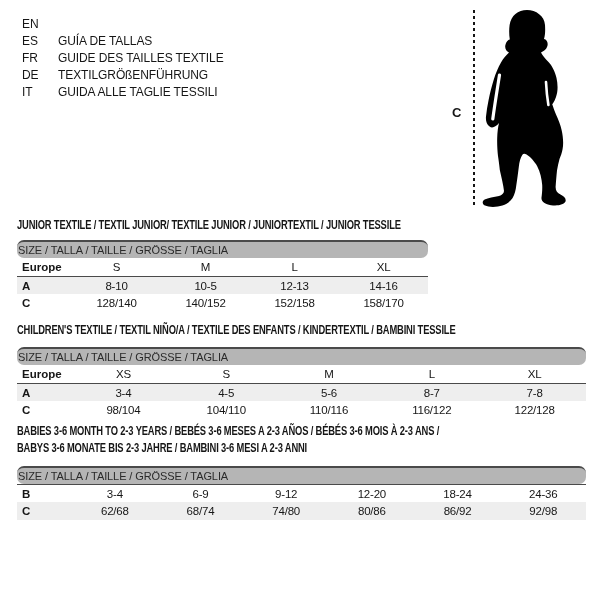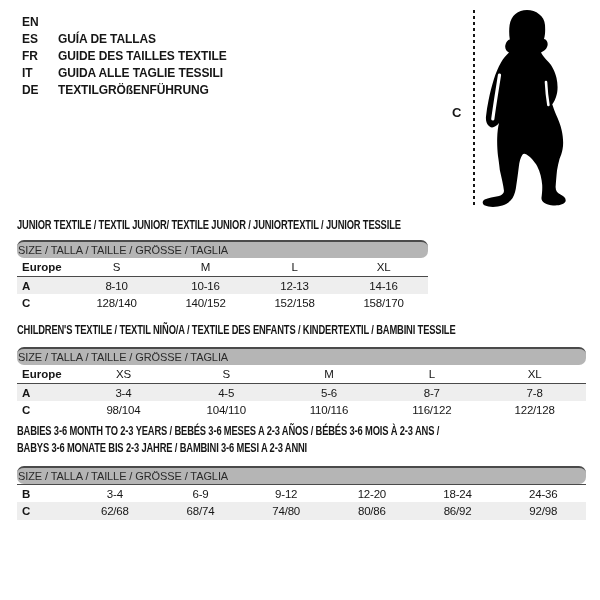--- a/index.html
+++ b/index.html
@@ -1,21 +1,21 @@
 <!DOCTYPE html>
 <html style="--bar: #b5b5b5; --shade: #eeeeee; --rule: #4a4a4a; --text: #161616; --silhouette: #000000;"><head>
 <meta charset="utf-8">
 <style>
   html,body{margin:0;padding:0;background:#fff;}
   .canvas{position:relative;width:600px;height:600px;background:#fff;
           font-family:"Liberation Sans",sans-serif;color:var(--text,#161616);overflow:hidden;}
 
   
   .lang-list{position:absolute;left:22px;top:15px;}
-  .lang-row{display:flex;height:17px;font-weight:700;font-size:12px;letter-spacing:-0.1px;}
+  .lang-row{display:flex;height:17px;align-items:center;font-weight:400;font-size:12px;letter-spacing:-0.1px;}
   .lang-code{width:36px;}
   .lang-label{white-space:nowrap;}
 
   
   .baby{position:absolute;left:480px;top:8px;}
   .dotted-line{position:absolute;left:473px;top:10px;width:2px;height:196px;
                background:repeating-linear-gradient(to bottom,#151515 0 3px,transparent 3px 6px);}
   .c-label{position:absolute;left:452px;top:105px;font-weight:700;font-size:13px;}
 
   
@@ -55,26 +55,26 @@
       </div>
       <div class="lang-row">
         <div class="lang-code">ES</div>
         <div class="lang-label">GUÍA DE TALLAS</div>
       </div>
       <div class="lang-row">
         <div class="lang-code">FR</div>
         <div class="lang-label">GUIDE DES TAILLES TEXTILE</div>
       </div>
       <div class="lang-row">
+        <div class="lang-code">DE</div>
+        <div class="lang-label">TEXTILGRÖßENFÜHRUNG</div>
+      </div>
+      <div class="lang-row">
         <div class="lang-code">IT</div>
         <div class="lang-label">GUIDA ALLE TAGLIE TESSILI</div>
-      </div>
-      <div class="lang-row">
-        <div class="lang-code">DE</div>
-        <div class="lang-label">TEXTILGRÖßENFÜHRUNG</div>
       </div>
     </div>
 
   <div class="dotted-line"></div>
   <div class="c-label">C</div>
 
   <svg class="baby" width="90" height="200" viewBox="0 0 90 200" aria-hidden="true">
     <path fill="#000000" d="M47 2
       C56 2 64.5 8 65 17 C65.3 22 65.3 27 64 31
       C66.8 31.5 68.3 34.5 67.4 38 C66.5 41.5 64 43 61 44.5
@@ -113,21 +113,21 @@
         <div class="trow">
           <div class="tlabel">Europe</div>
           <div class="tcell">S</div>
           <div class="tcell">M</div>
           <div class="tcell">L</div>
           <div class="tcell">XL</div>
         </div>
         <div class="trow shaded rule-top">
           <div class="tlabel">A</div>
           <div class="tcell">8-10</div>
-          <div class="tcell">10-16</div>
+          <div class="tcell">10-5</div>
           <div class="tcell">12-13</div>
           <div class="tcell">14-16</div>
         </div>
         <div class="trow">
           <div class="tlabel">C</div>
           <div class="tcell">128/140</div>
           <div class="tcell">140/152</div>
           <div class="tcell">152/158</div>
           <div class="tcell">158/170</div>
         </div>

